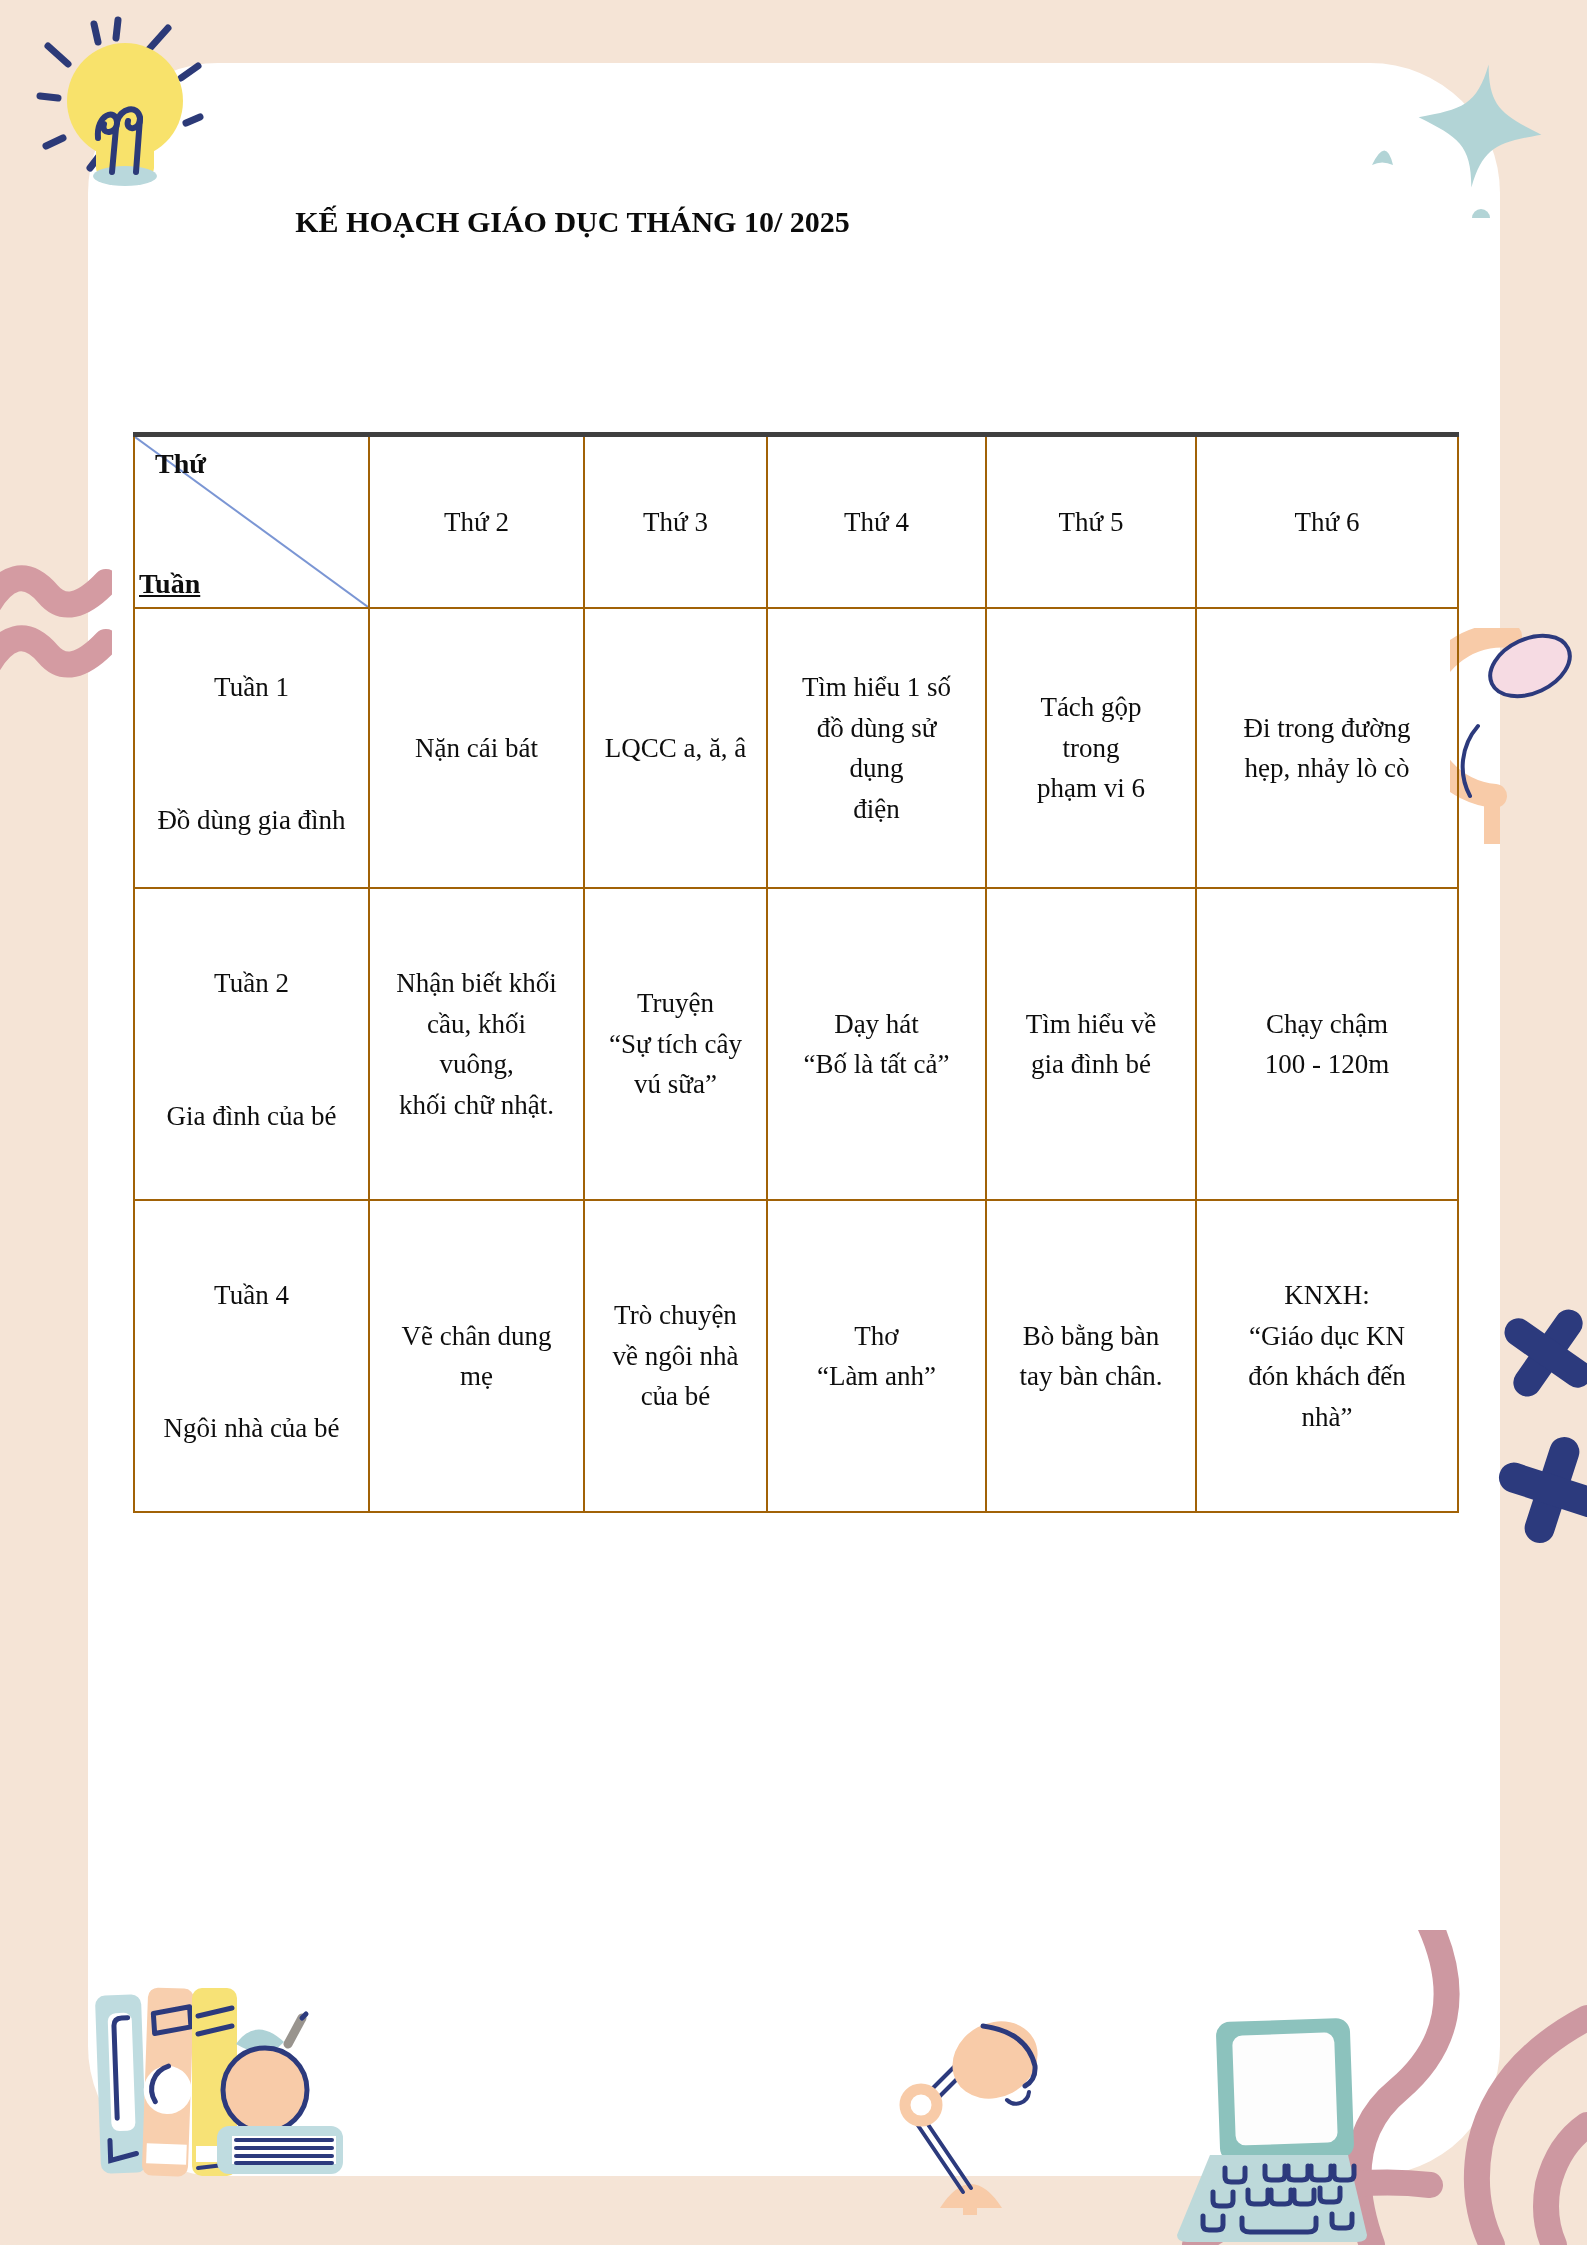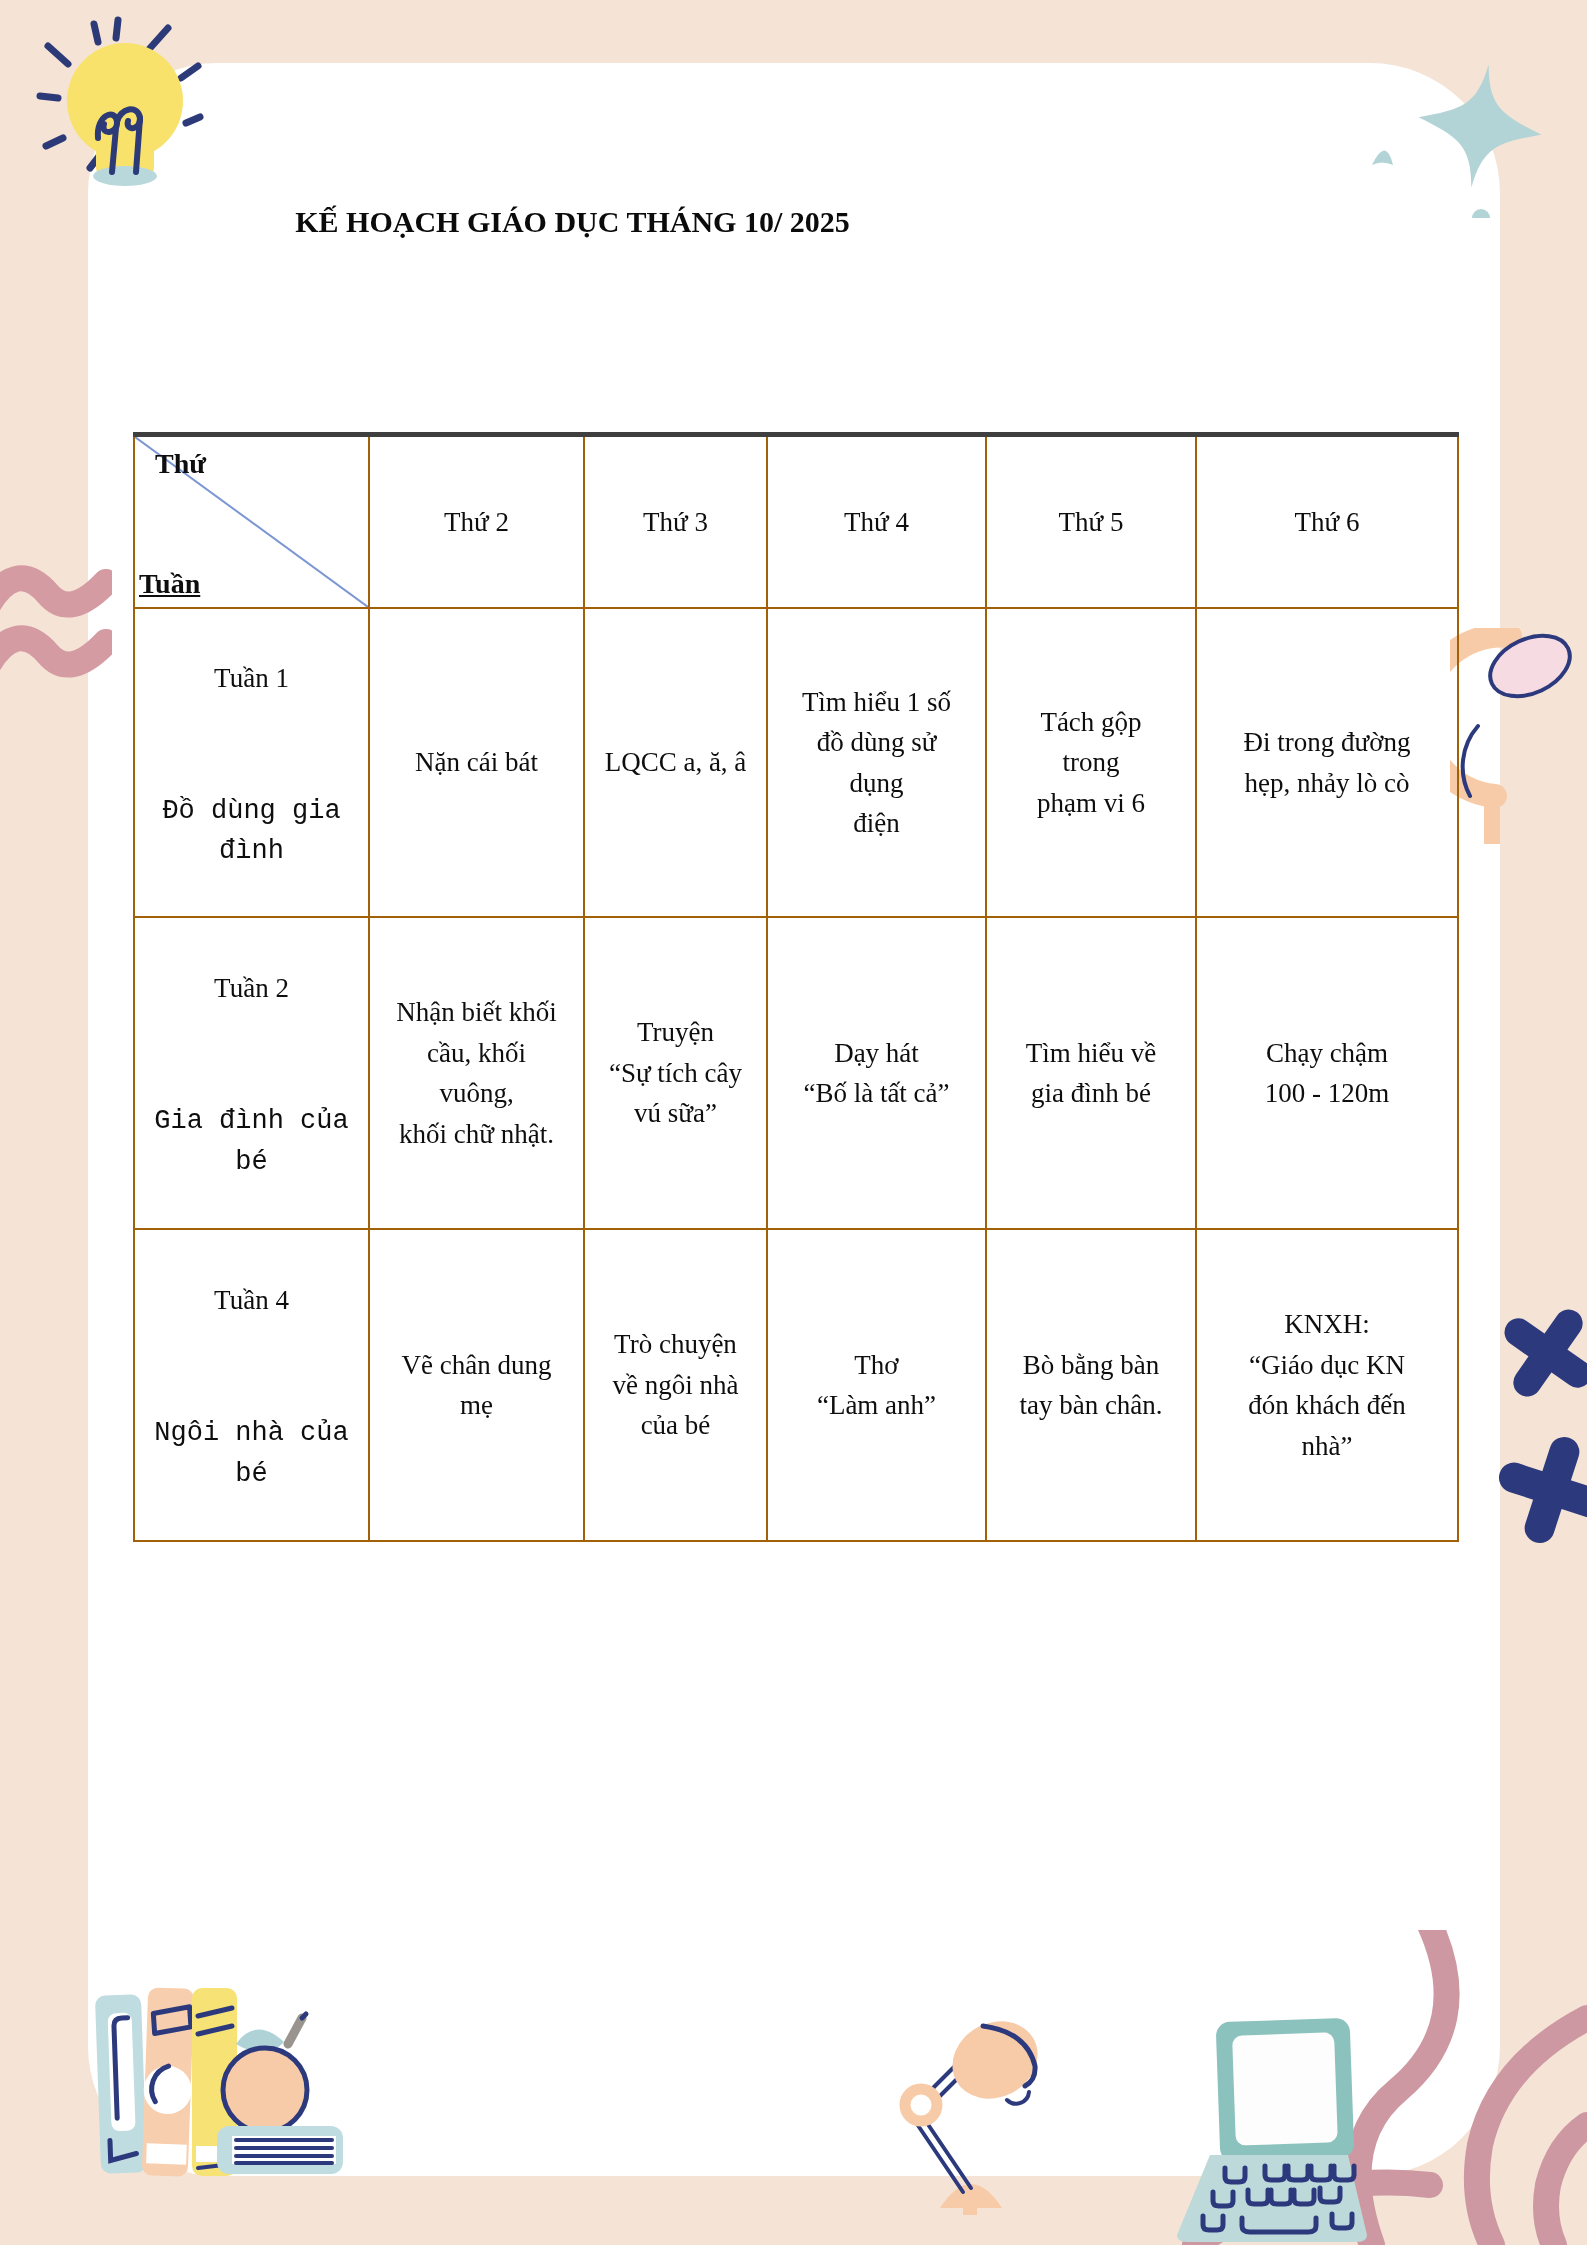--- a/index.html
+++ b/index.html
@@ -38,22 +38,22 @@
   tr.r1{height:280px;}
   tr.r2{height:312px;}
   tr.r3{height:272px;}
   tr.r4{height:312px;}
   th.day{font-weight:bold;font-size:29px;}
   td.corner{position:relative;padding:0;}
   td.corner svg{position:absolute;left:0;top:0;width:100%;height:100%;}
   .corner-thu{position:absolute;top:6px;left:20px;font-weight:bold;font-size:28px;}
   .corner-tuan{position:absolute;bottom:2px;left:4px;font-weight:bold;font-size:28px;text-decoration:underline;}
   th.weekcell{font-weight:bold;font-size:29px;line-height:1.4;}
-  .theme{margin-top:52px;font-family:Liberation Mono, monospace;}
-  .wk{margin-top:4px;}
+  .theme{margin-top:52px;}
+  .wk{margin-top:11px;}
 </style>
 </head>
 <body>
 
 <div class="sheet"></div>
 
 <svg class="deco" style="left:0;top:548px" width="112" height="170" viewBox="0 0 112 170">
   <path d="M-15,62 Q15,8 48,46 Q70,72 106,34" fill="none" stroke="#d49ba2" stroke-width="26" stroke-linecap="round"></path>
   <path d="M-15,122 Q15,68 48,106 Q70,132 106,94" fill="none" stroke="#d49ba2" stroke-width="26" stroke-linecap="round"></path>
 </svg>

